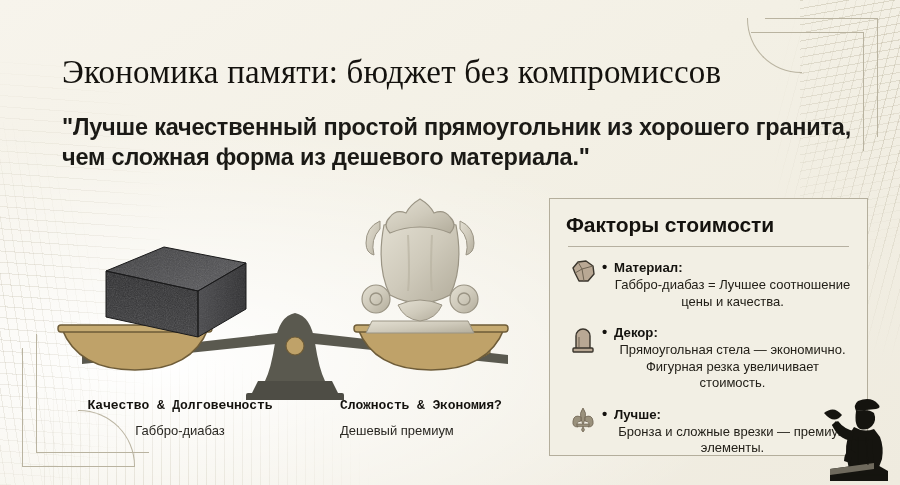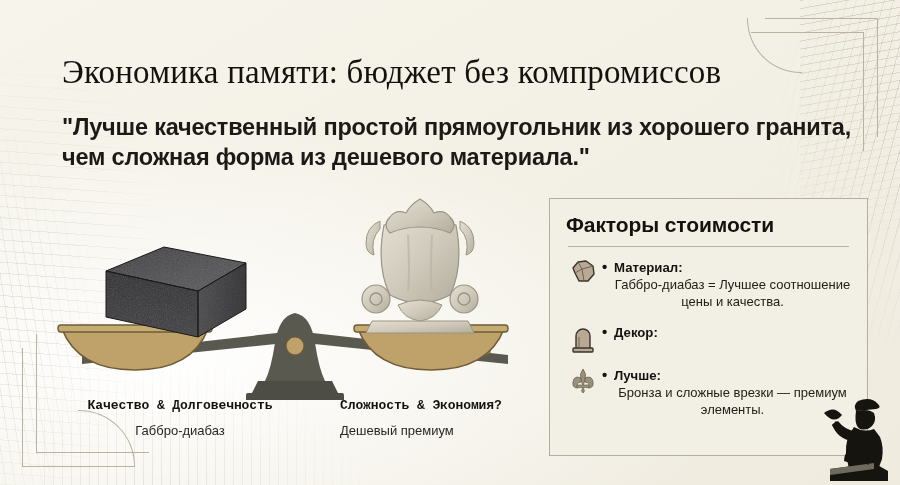--- a/index.html
+++ b/index.html
@@ -234,20 +234,21 @@
     <div class="factor">
       <div class="f-icon">
         <svg width="24" height="28" viewBox="0 0 24 28">
           <path d="M5 24 L5 11 a7 7 0 0 1 14 0 L19 24 Z" fill="#b9a894" stroke="#3a352c" stroke-width="1.4"></path>
           <rect x="2" y="23" width="20" height="4" rx="1" fill="#b9a894" stroke="#3a352c" stroke-width="1.4"></rect>
           <path d="M8 22 L8 12" stroke="#6e6352" stroke-width="1" fill="none"></path>
         </svg>
       </div>
       <div class="f-body">
         <div class="f-head">Декор:</div>
+        <div class="f-text">Прямоугольная стела — экономично. Фигурная резка увеличивает стоимость.</div>
       </div>
     </div>
 
     <div class="factor">
       <div class="f-icon">
         <svg width="24" height="26" viewBox="0 0 24 26">
           <path d="M12 1 q4 5 2 11 q-2 5 -2 8 q0 -3 -2 -8 q-2 -6 2 -11 Z" fill="#9a917c" stroke="#6e6352" stroke-width=".8"></path>
           <path d="M10 10 q-7 -3 -8 4 q-1 6 5 6 q-3 -5 3 -6 Z" fill="#9a917c" stroke="#6e6352" stroke-width=".8"></path>
           <path d="M14 10 q7 -3 8 4 q1 6 -5 6 q3 -5 -3 -6 Z" fill="#9a917c" stroke="#6e6352" stroke-width=".8"></path>
           <rect x="6" y="17" width="12" height="2.6" rx="1" fill="#9a917c" stroke="#6e6352" stroke-width=".7"></rect>

